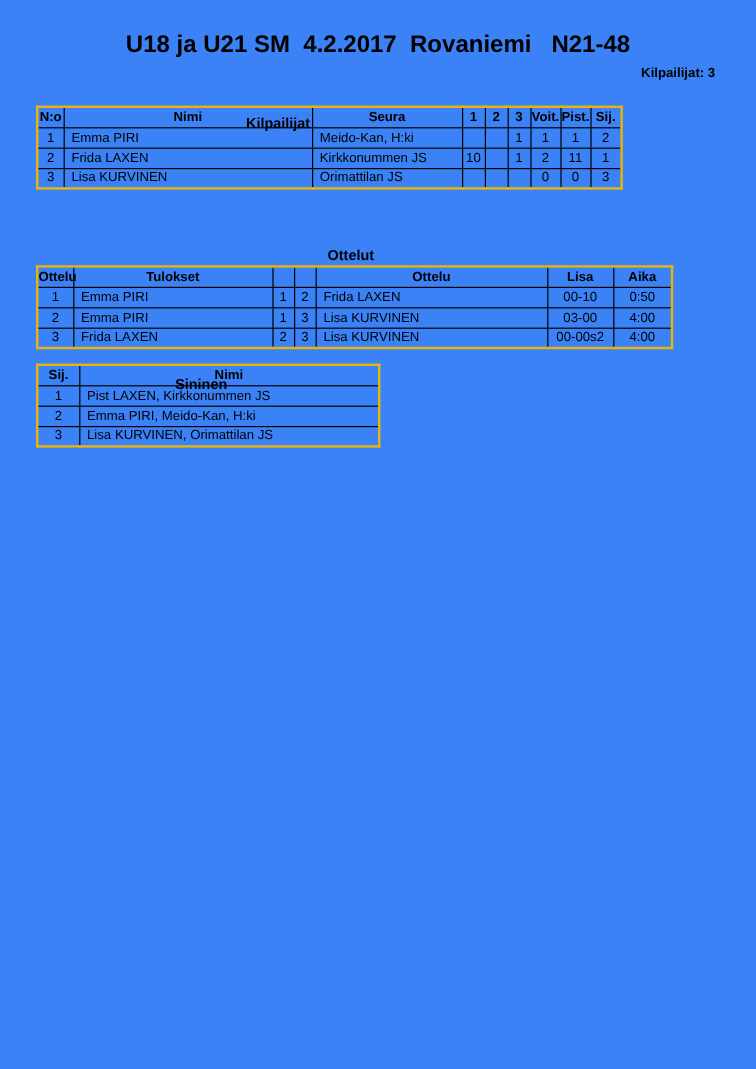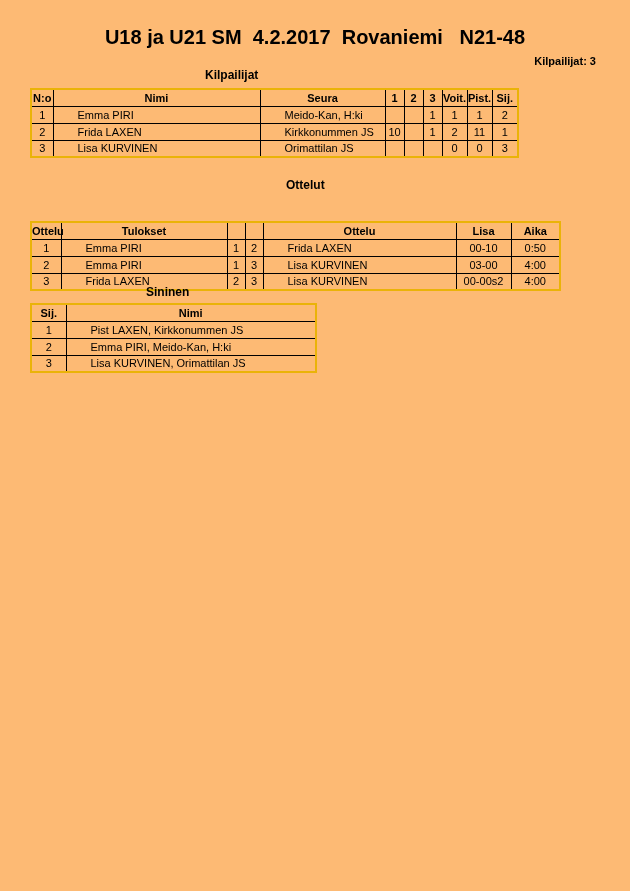--- a/index.html
+++ b/index.html
@@ -1,21 +1,21 @@
 <!DOCTYPE html>
 <html><head>
 <meta charset="utf-8">
 <style>
   * { box-sizing: border-box; }
   html, body { margin: 0; padding: 0; background: #ffffff; }
   .page {
     position: relative;
     width: 630px;
     height: 891px;
-    background: #fdba74;
+    background: #3b82f6;
     font-family: "Liberation Sans", sans-serif;
     color: #000000;
     overflow: hidden;
   }
   .title {
     position: absolute;
     top: 26px;
     left: 0;
     width: 630px;
     text-align: center;
@@ -28,23 +28,24 @@
     top: 55px;
     right: 34px;
     font-size: 11px;
     font-weight: bold;
   }
   .section-heading {
     position: absolute;
     font-size: 12px;
     font-weight: bold;
     white-space: nowrap;
+    margin-top: 28px;
   }
   .heading-kilpailijat { top: 68px;  left: 205px; }
-  .heading-ottelut     { top: 178px; left: 286px; text-align: center; }
+  .heading-ottelut     { top: 178px; left: 273px; text-align: center; }
   .heading-tulokset    { top: 285px; left: 146px; }
 
   table {
     position: absolute;
     border-collapse: collapse;
     table-layout: fixed;
     border: 2px solid #eab308;
     font-size: 11px;
   }
   .tbl-kilpailijat { top: 88px;  left: 30px; width: 487px; }
@@ -58,21 +59,21 @@
     white-space: nowrap;
     vertical-align: middle;
     overflow: visible;
   }
   th {
     font-weight: bold;
     text-align: center;
     font-size: 11px;
   }
   td.c { text-align: center; }
-  td.l { text-align: left; padding-left: 24px; }
+  td.l { text-align: left; padding-left: 6px; }
 </style>
 </head>
 <body>
 
 <div class="page">
 
   <div class="title">U18 ja U21 SM  4.2.2017  Rovaniemi   N21-48</div>
   <div class="competitor-count">Kilpailijat: 3</div>
 
   <div class="section-heading heading-kilpailijat">Kilpailijat</div>

